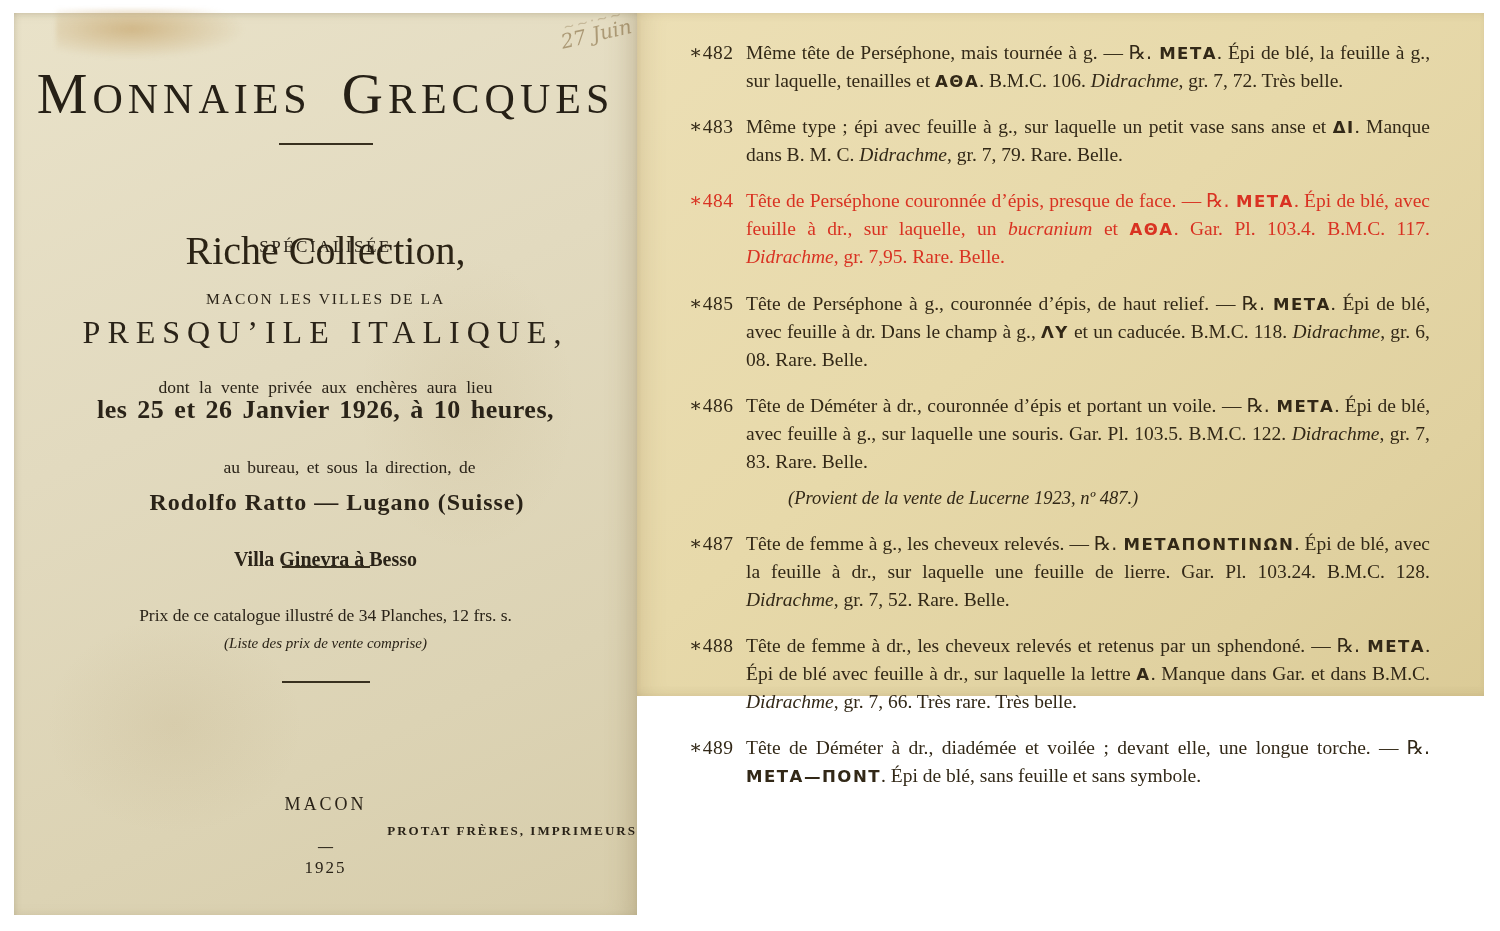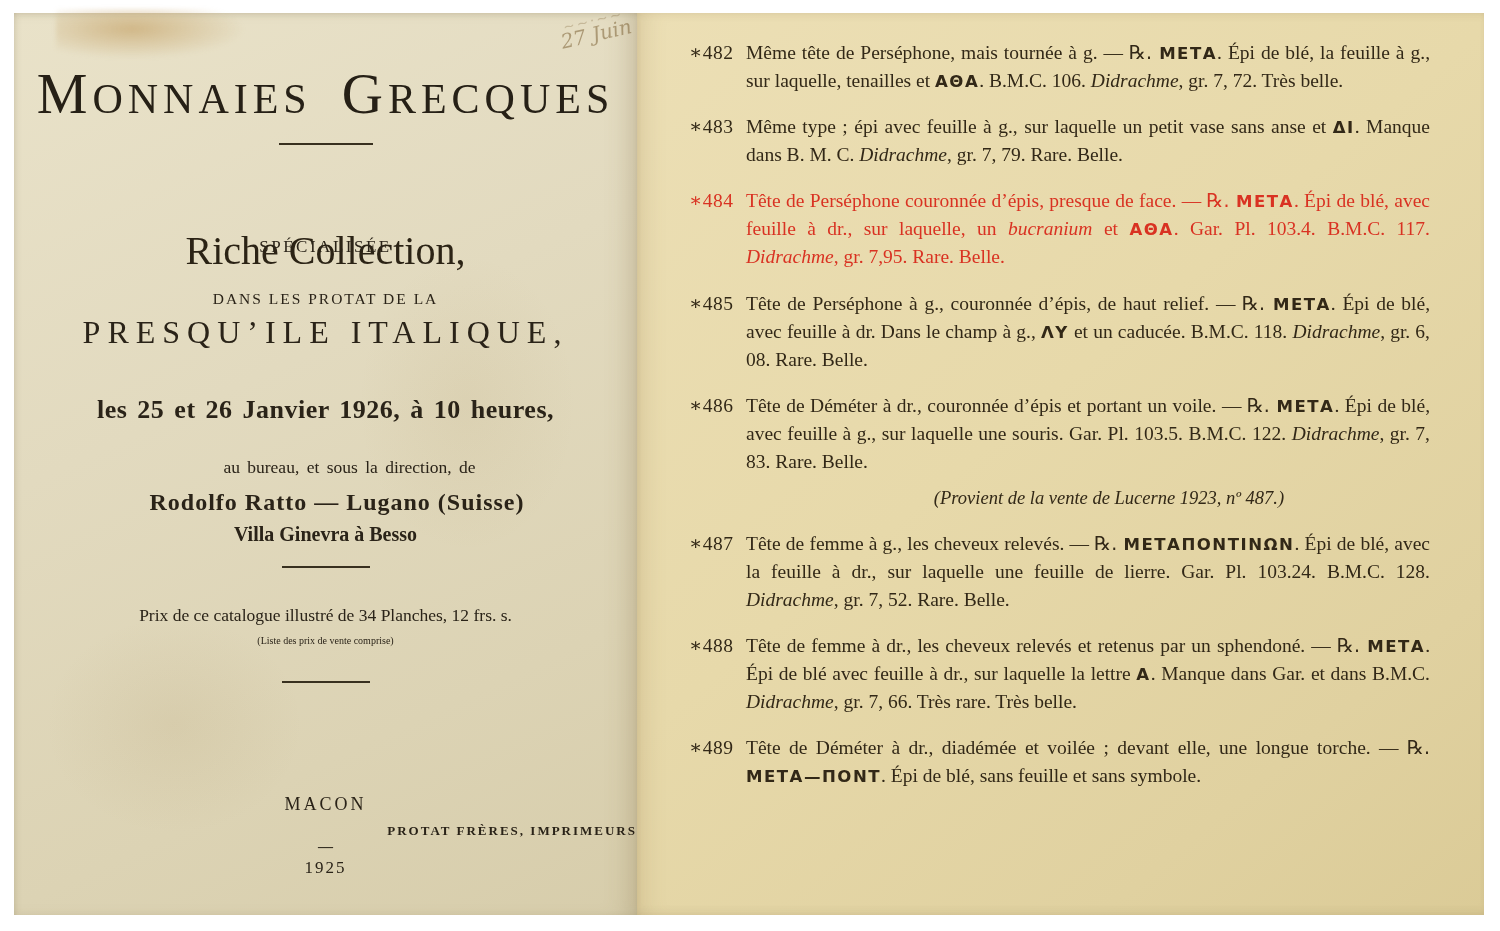--- a/index.html
+++ b/index.html
@@ -48,49 +48,49 @@
   .rule-3{top:668px;width:88px;}
 
   .subtitle{top:174px;font-size:40px;color:#2b2315;margin-top:40px;}
   .specialisee{top:224px;font-size:17px;letter-spacing:2.5px;}
   .dans-villes{top:277px;font-size:15.5px;letter-spacing:2px;}
   .presquile{top:301px;font-size:32px;letter-spacing:7px;}
   .vente-line{top:364px;font-size:17.5px;word-spacing:5px;}
   .date-line{top:382px;font-size:26px;font-weight:bold;letter-spacing:.5px;word-spacing:3px;}
   .bureau-line{top:444px;font-size:17.5px;word-spacing:3px;padding-left:48px;}
   .rodolfo-line{top:476px;font-size:24px;font-weight:bold;letter-spacing:1px;padding-left:23px;}
-  .villa-line{top:510px;font-size:20px;font-weight:bold;}
+  .villa-line{top:535px;font-size:20px;font-weight:bold;}
   .prix-line{top:592px;font-size:17.5px;}
-  .liste-line{top:622px;font-size:10px;}
+  .liste-line{top:622px;font-size:15px;font-style:italic;}
   .imprint-city{top:781px;font-size:18px;letter-spacing:3px;}
   .imprint-printer{top:810px;font-size:13px;font-weight:bold;letter-spacing:2px;text-align:right;}
   .imprint-dash{top:825px;font-size:15px;font-weight:bold;}
   .imprint-year{top:845px;font-size:17px;letter-spacing:2px;}
 
   
   .right-page{
-    position:absolute;left:637px;top:13px;width:847px;height:902px;
+    position:absolute;left:637px;top:13px;width:847px;height:683px;
     background:linear-gradient(140deg,#ecdfb5 0%,#e7d9aa 45%,#e0d1a0 80%,#dbcb97 100%);
     box-shadow:inset 20px 0 26px -18px rgba(130,105,60,.25),
                inset 0 4px 10px -6px rgba(120,95,55,.25),
                inset 0 -6px 12px -8px rgba(120,95,55,.25);
     color:#322817;
   }
   .entries{position:absolute;left:52px;right:54px;top:26px;}
   .entry{position:relative;padding-left:57px;margin-bottom:18px;
     font-size:19.5px;line-height:1.44;}
   .entry-body{text-align:justify;}
   .entry-num{position:absolute;left:0;top:0;letter-spacing:.5px;white-space:nowrap;}
   .entry.red{color:#d93222;}
   .run-n{}
   .run-i{font-style:italic;}
   .run-g{font-family:"DejaVu Sans","Liberation Sans",sans-serif;
     font-weight:bold;font-size:.85em;letter-spacing:1.5px;}
   .run-x{font-family:"DejaVu Sans","DejaVu Serif",serif;font-size:.97em;}
-  .entry-note{margin-top:9px;margin-left:42px;font-style:italic;font-size:18.5px;text-align:center;}
+  .entry-note{margin-top:9px;margin-left:42px;font-style:italic;font-size:18.5px;text-align:left;}
 </style>
 </head>
 <body>
 
 <div class="spread">
 
   <div class="left-page">
     <div class="tape-mark"></div>
     <div class="stain1"></div>
     <div class="stain2"></div>
@@ -101,22 +101,23 @@
     </div>
 
     <div class="lp-block main-title">
       <span class="title-word">Monnaies</span><span class="title-word">Grecques</span>
     </div>
 
     <div class="rule rule-1"></div>
 
     <div class="lp-block subtitle">Riche Collection,</div>
     <div class="lp-block specialisee">SPÉCIALISÉE</div>
-    <div class="lp-block dans-villes">DANS LES PROTAT DE LA</div>
+    <div class="lp-block dans-villes">MACON LES VILLES DE LA</div>
     <div class="lp-block presquile">PRESQU’ILE ITALIQUE,</div>
+    <div class="lp-block vente-line">dont la vente privée aux enchères aura lieu</div>
     <div class="lp-block date-line">les 25 et 26 Janvier 1926, à 10 heures,</div>
     <div class="lp-block bureau-line">au bureau, et sous la direction, de</div>
     <div class="lp-block rodolfo-line">Rodolfo Ratto — Lugano (Suisse)</div>
     <div class="lp-block villa-line">Villa Ginevra à Besso</div>
 
     <div class="rule rule-2"></div>
 
     <div class="lp-block prix-line">Prix de ce catalogue illustré de 34 Planches, 12 frs. s.</div>
     <div class="lp-block liste-line">(Liste des prix de vente comprise)</div>
 

